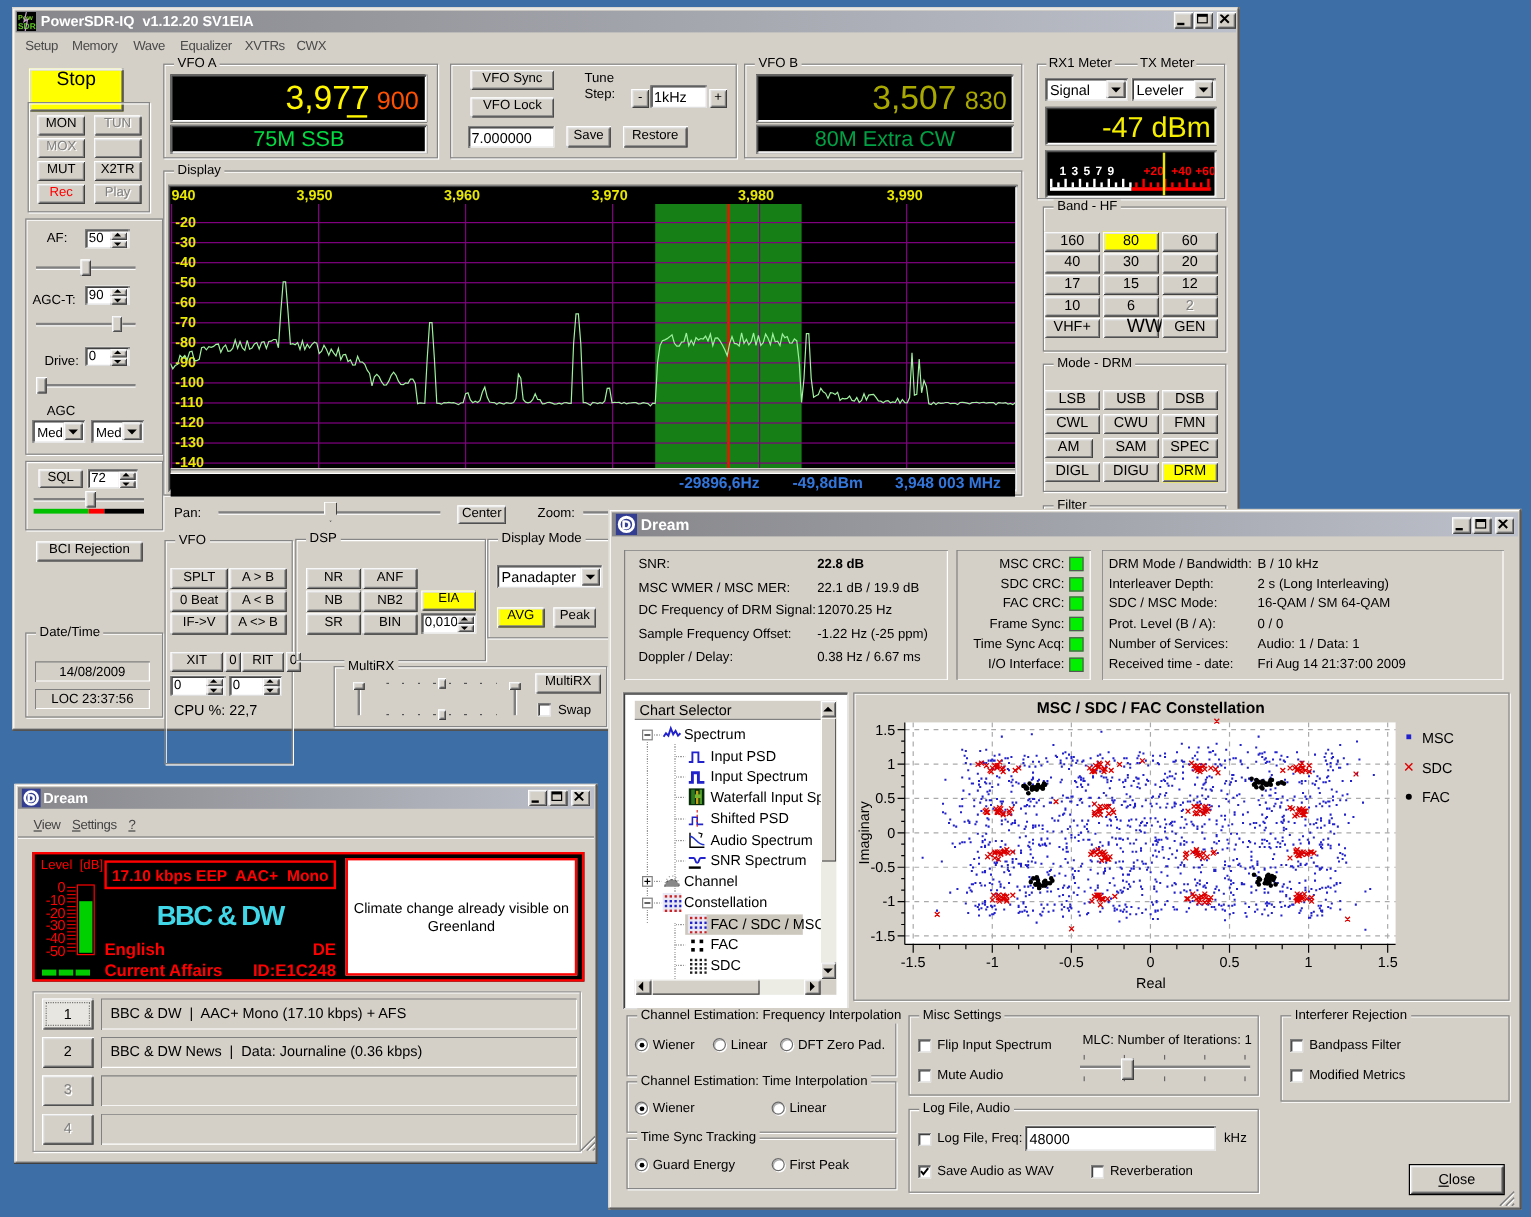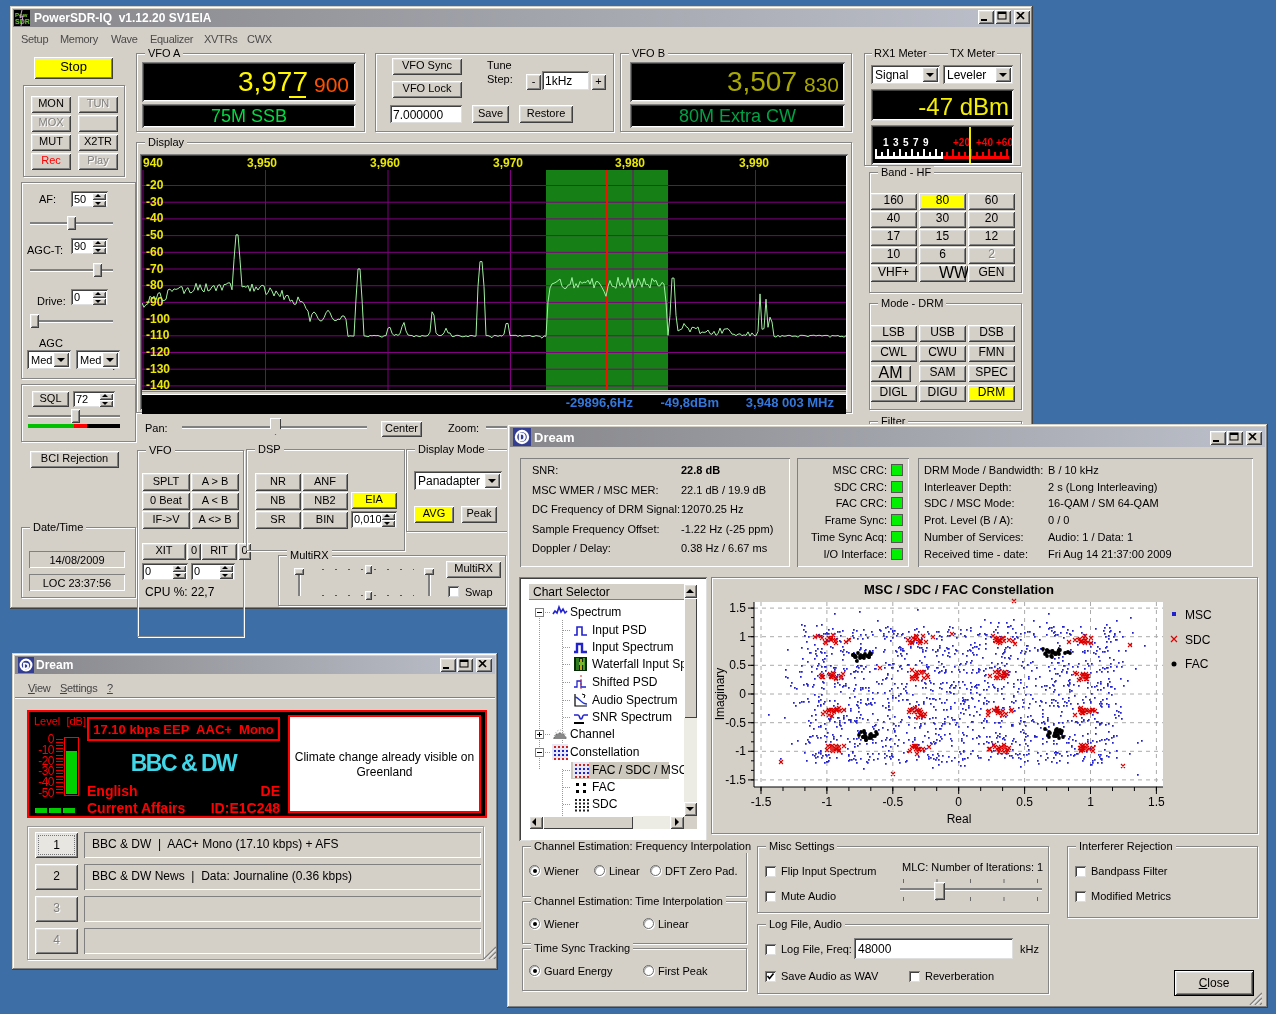--- a/index.html
+++ b/index.html
@@ -61,21 +61,21 @@
       <svg width="12" height="10" style="position:absolute;left:2px;top:2px;">
         <path d="M1,0 L8,7 M8,0 L1,7" stroke="#000" stroke-width="1.7"></path>
       </svg>
     </div>
     <div class="menu" style="left:11px;top:27px;">Setup</div>
     <div class="menu" style="left:50px;top:27px;">Memory</div>
     <div class="menu" style="left:101px;top:27px;">Wave</div>
     <div class="menu" style="left:140px;top:27px;">Equalizer</div>
     <div class="menu" style="left:194px;top:27px;">XVTRs</div>
     <div class="menu" style="left:237px;top:27px;">CWX</div>
-    <div class="btn ybtn" style="left:24px;top:51px;width:79px;height:22px;line-height:20px;font-size:13px;">Stop</div>
+    <div class="btn ybtn" style="left:14px;top:51px;width:79px;height:36px;line-height:20px;font-size:16px;">Stop</div>
     <div class="grp" style="left:13px;top:79px;width:102px;height:92px;"></div>
     <div class="btn" style="left:21px;top:90px;width:40px;height:17px;line-height:15px;font-size:11px;">MON</div>
     <div class="btn dis" style="left:68px;top:90px;width:40px;height:17px;line-height:15px;font-size:11px;">TUN</div>
     <div class="btn dis" style="left:21px;top:109px;width:40px;height:17px;line-height:15px;font-size:11px;">MOX</div>
     <div class="btn" style="left:68px;top:109px;width:40px;height:17px;line-height:15px;font-size:11px;"></div>
     <div class="btn" style="left:21px;top:128px;width:40px;height:17px;line-height:15px;font-size:11px;">MUT</div>
     <div class="btn" style="left:68px;top:128px;width:40px;height:17px;line-height:15px;font-size:11px;">X2TR</div>
     <div class="btn" style="left:21px;top:147px;width:40px;height:17px;line-height:15px;font-size:11px;"><span class="red">Rec</span></div>
     <div class="btn dis" style="left:68px;top:147px;width:40px;height:17px;line-height:15px;font-size:11px;">Play</div>
     <div class="grp" style="left:11px;top:176px;width:115px;height:197px;"></div>
@@ -268,21 +268,21 @@
     <div class="btn" style="left:958px;top:259px;width:47px;height:17px;line-height:15px;font-size:12px;">GEN</div>
     <div class="grp" style="left:859px;top:297px;width:153px;height:107px;">
       <b>Mode - DRM</b>
     </div>
     <div class="btn" style="left:860px;top:319px;width:47px;height:17px;line-height:15px;font-size:12px;">LSB</div>
     <div class="btn" style="left:909px;top:319px;width:47px;height:17px;line-height:15px;font-size:12px;">USB</div>
     <div class="btn" style="left:958px;top:319px;width:47px;height:17px;line-height:15px;font-size:12px;">DSB</div>
     <div class="btn" style="left:860px;top:339px;width:47px;height:17px;line-height:15px;font-size:12px;">CWL</div>
     <div class="btn" style="left:909px;top:339px;width:47px;height:17px;line-height:15px;font-size:12px;">CWU</div>
     <div class="btn" style="left:958px;top:339px;width:47px;height:17px;line-height:15px;font-size:12px;">FMN</div>
-    <div class="btn" style="left:860px;top:359px;width:41px;height:17px;line-height:15px;font-size:16px;">AM</div>
+    <div class="btn" style="left:860px;top:359px;width:41px;height:17px;line-height:15px;font-size:12px;">AM</div>
     <div class="btn" style="left:909px;top:359px;width:47px;height:17px;line-height:15px;font-size:12px;">SAM</div>
     <div class="btn" style="left:958px;top:359px;width:47px;height:17px;line-height:15px;font-size:12px;">SPEC</div>
     <div class="btn" style="left:860px;top:379px;width:47px;height:17px;line-height:15px;font-size:12px;">DIGL</div>
     <div class="btn" style="left:909px;top:379px;width:47px;height:17px;line-height:15px;font-size:12px;">DIGU</div>
     <div class="btn ybtn" style="left:958px;top:379px;width:47px;height:17px;line-height:15px;font-size:12px;">DRM</div>
     <div class="grp" style="left:859px;top:415px;width:153px;height:20px;">
       <b>Filter</b>
     </div>
     <div class="grp" style="left:126px;top:136px;width:716px;height:271px;">
       <b>Display</b>

